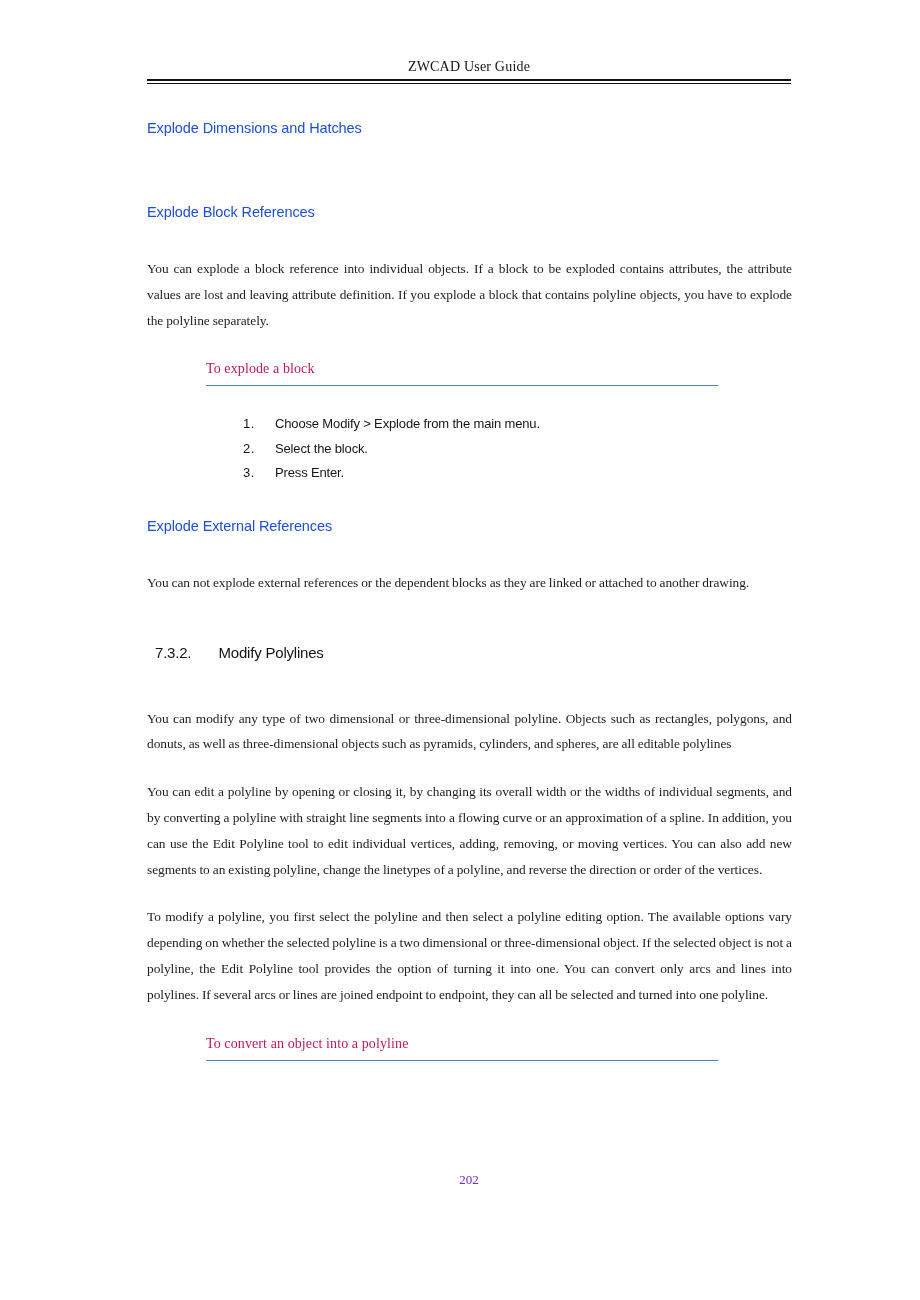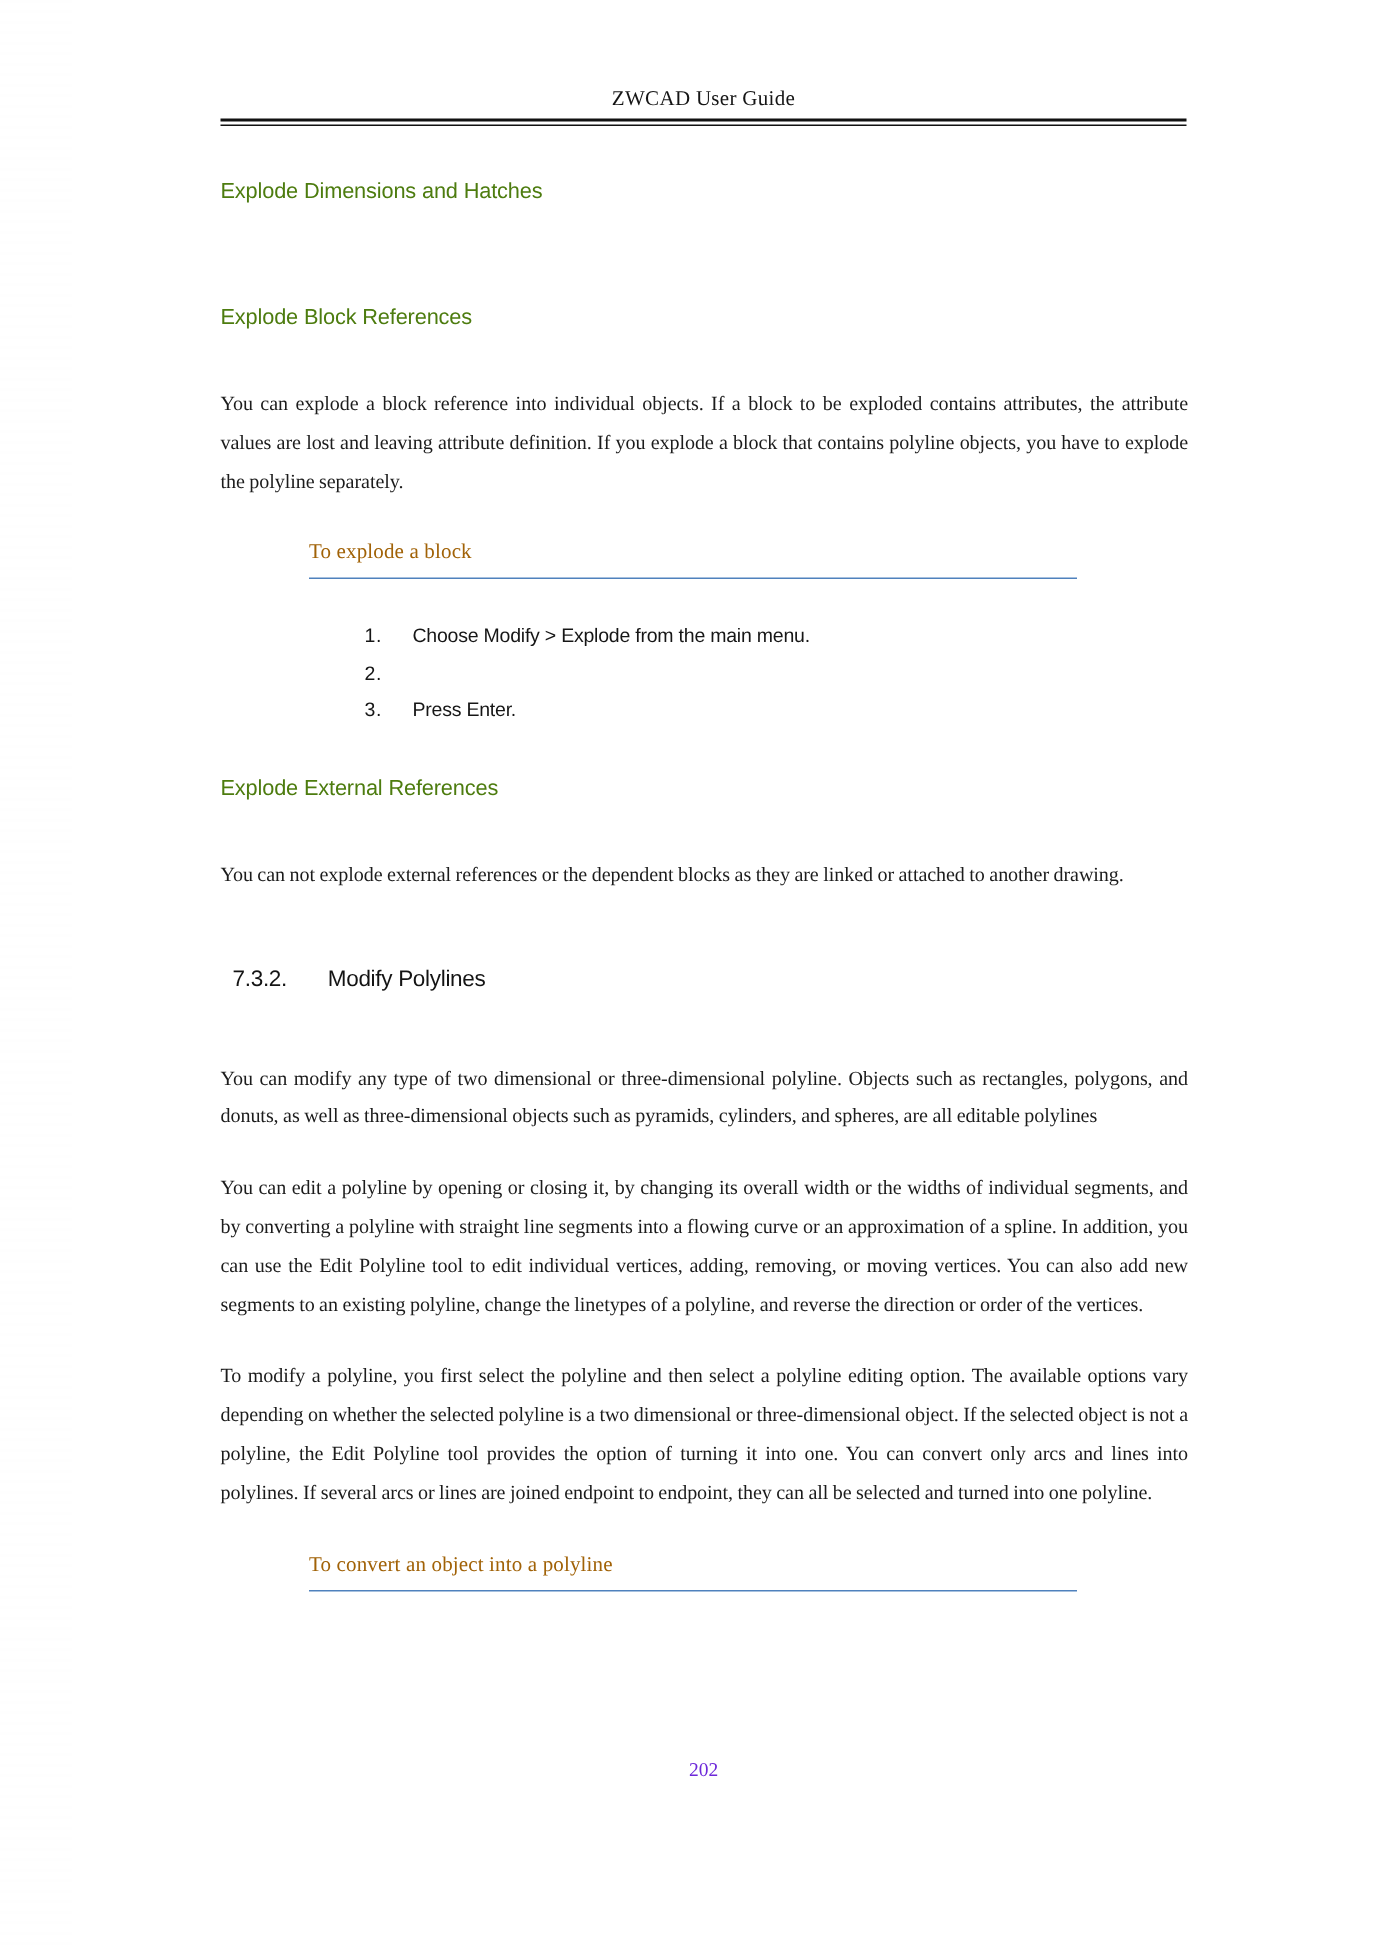--- a/index.html
+++ b/index.html
@@ -49,21 +49,21 @@
     left: 147px;
     top: 118px;
     width: 645px;
   }
 
   
   .h-sub {
     font-family: "Liberation Sans", "DejaVu Sans", sans-serif;
     font-size: 14.5px;
     font-weight: 400;
-    color: #4d7c0f;
+    color: #1d4ed8;
     letter-spacing: -0.1px;
     line-height: 20px;
     margin: 0;
     padding: 0;
   }
 
   
   .h-major {
     font-family: "Liberation Sans", "DejaVu Sans", sans-serif;
     font-size: 15px;
@@ -89,21 +89,21 @@
   }
 
   
   .proc {
     margin-left: 59px;
     width: 512px;
   }
   .proc-title {
     font-family: "Liberation Serif", "DejaVu Serif", serif;
     font-size: 14px;
-    color: #a16207;
+    color: #be185d;
     line-height: 20px;
     letter-spacing: 0.1px;
     padding-bottom: 6px;
   }
   .proc-rule {
     border-top: 1.6px solid #4f81bd;
     height: 0;
     width: 100%;
   }
 
@@ -206,20 +206,21 @@
 
     <div class="sp-26"></div>
 
     <ol class="steps">
       <li class="step">
         <span class="step-num">1.</span>
         <span class="step-text">Choose Modify &gt; Explode from the main menu.</span>
       </li>
       <li class="step">
         <span class="step-num">2.</span>
+        <span class="step-text">Select the block.</span>
       </li>
       <li class="step">
         <span class="step-num">3.</span>
         <span class="step-text">Press Enter.</span>
       </li>
     </ol>
 
     <div class="sp-30"></div>
 
     <h3 class="h-sub">Explode External References</h3>

